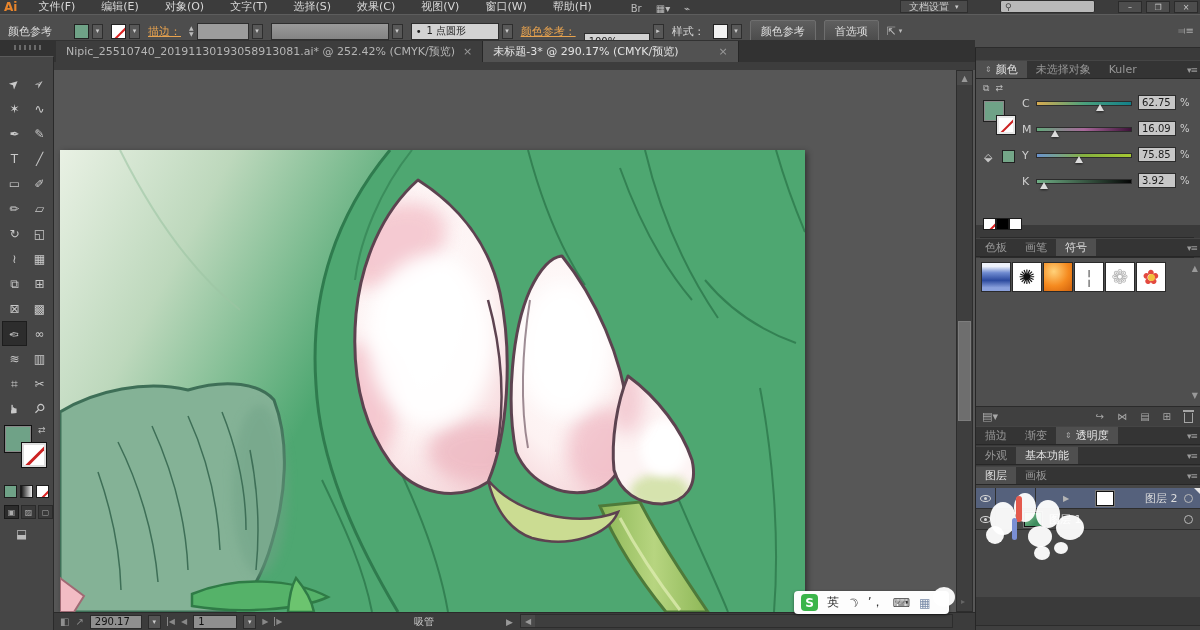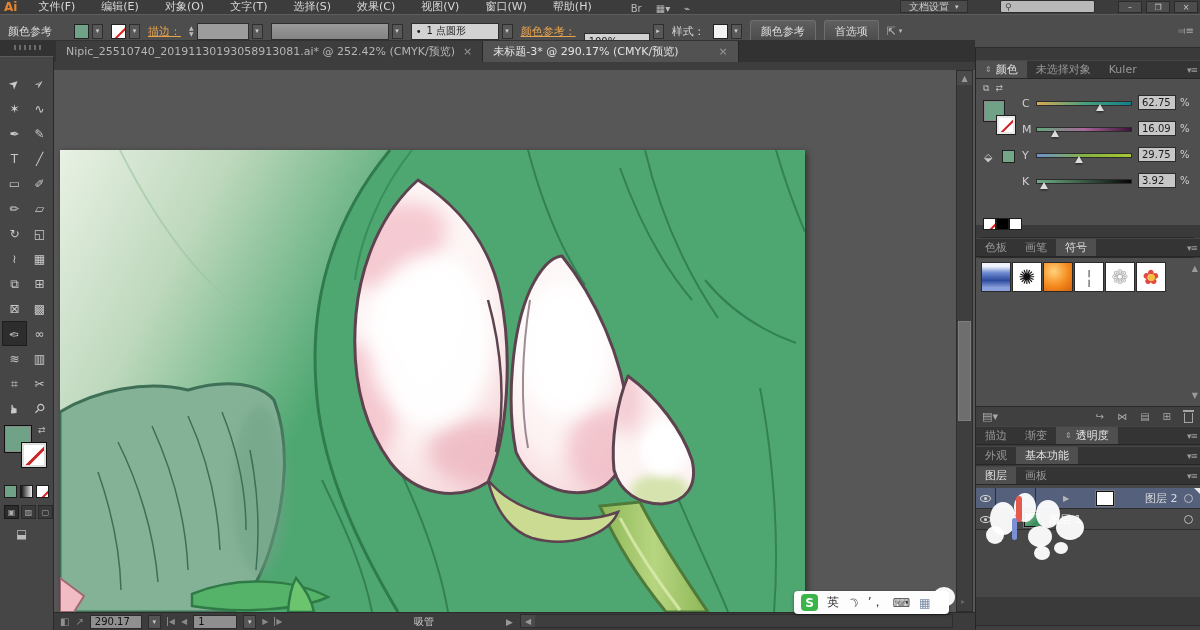--- a/index.html
+++ b/index.html
@@ -592,21 +592,21 @@
           <span class="chan-track" data-name="channel-slider" style="background: linear-gradient(90deg, rgb(99, 169, 123), rgb(168, 104, 154), rgb(61, 18, 56));"></span>
           <span class="chan-thumb" data-name="channel-slider-thumb" style="left: calc(29.4464px);"></span>
           <span class="chan-value" data-name="channel-value-field">16.09</span>
           <span class="chan-pct" data-name="percent-sign">%</span>
         </div>
 
         <div class="chan-row" data-name="channel-row" style="top: 68px;">
           <span class="chan-label" data-name="channel-label">Y</span>
           <span class="chan-track" data-name="channel-slider" style="background: linear-gradient(90deg, rgb(106, 147, 207), rgb(134, 177, 63), rgb(166, 200, 50));"></span>
           <span class="chan-thumb" data-name="channel-slider-thumb" style="left: calc(53.1488px);"></span>
-          <span class="chan-value" data-name="channel-value-field">29.75</span>
+          <span class="chan-value" data-name="channel-value-field">75.85</span>
           <span class="chan-pct" data-name="percent-sign">%</span>
         </div>
 
         <div class="chan-row" data-name="channel-row" style="top: 94px;">
           <span class="chan-label" data-name="channel-label">K</span>
           <span class="chan-track" data-name="channel-slider" style="background: linear-gradient(90deg, rgb(111, 174, 133), rgb(5, 5, 5));"></span>
           <span class="chan-thumb" data-name="channel-slider-thumb" style="left: calc(17.7632px);"></span>
           <span class="chan-value" data-name="channel-value-field">3.92</span>
           <span class="chan-pct" data-name="percent-sign">%</span>
         </div>

